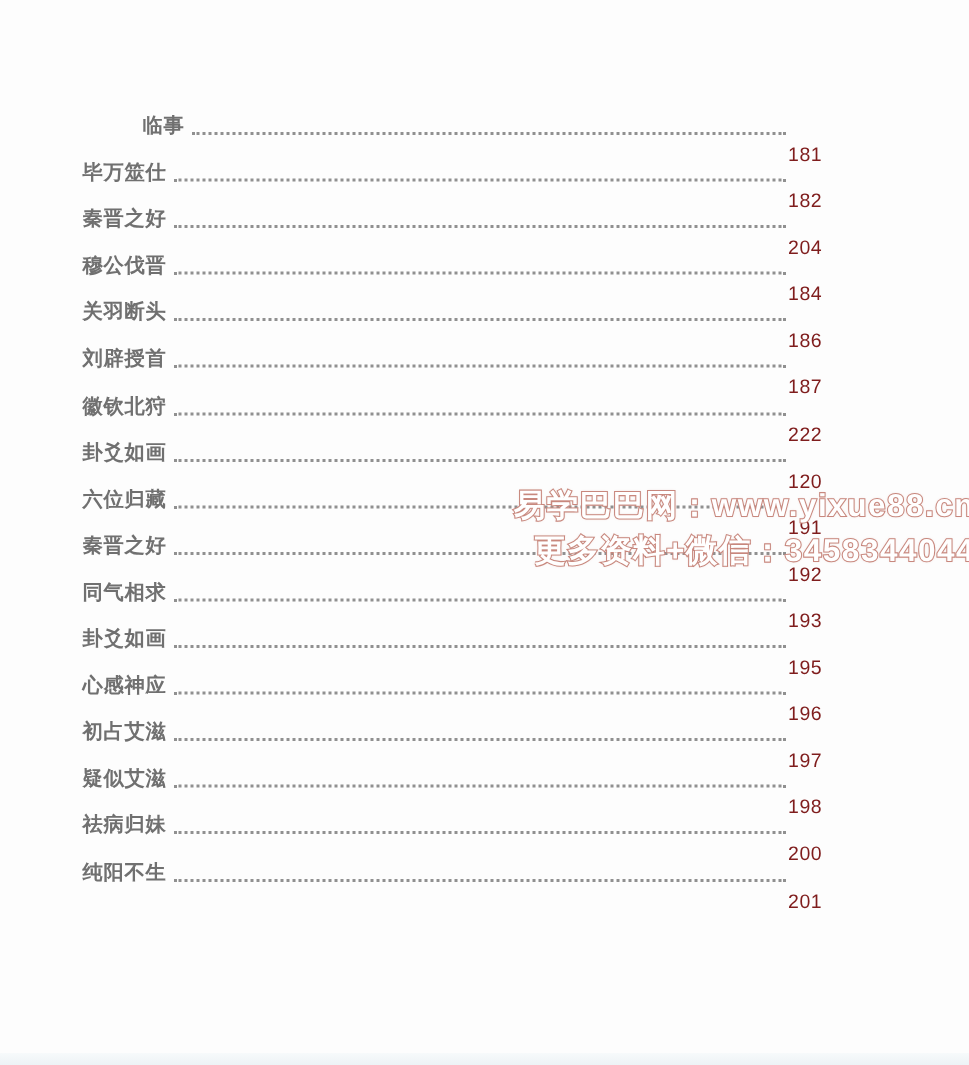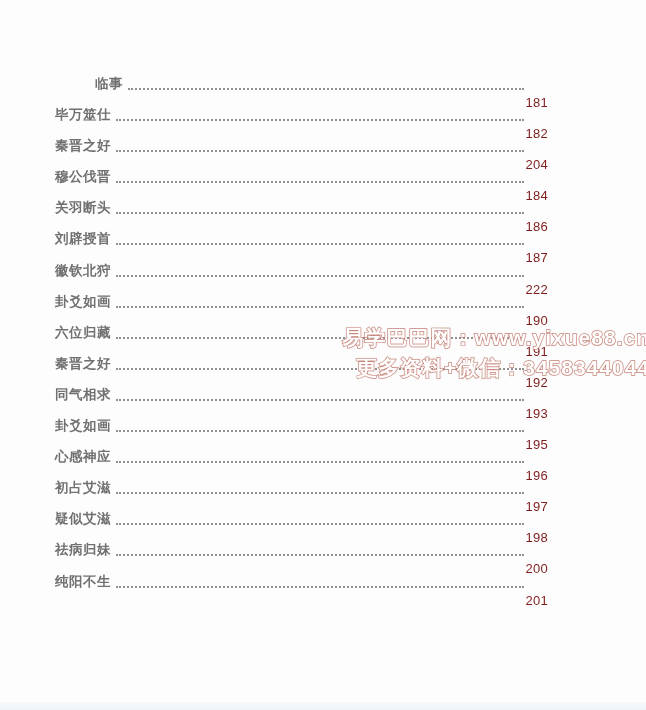--- a/index.html
+++ b/index.html
@@ -121,21 +121,21 @@
       <span class="toc-page">187</span>
     </div>
       <div class="toc-row lvl2">
       <span class="toc-title">徽钦北狩</span>
       <span class="leader"></span>
       <span class="toc-page">222</span>
     </div>
       <div class="toc-row lvl2">
       <span class="toc-title">卦爻如画</span>
       <span class="leader"></span>
-      <span class="toc-page">190</span>
+      <span class="toc-page">120</span>
     </div>
       <div class="toc-row lvl2">
       <span class="toc-title">六位归藏</span>
       <span class="leader"></span>
       <span class="toc-page">191</span>
     </div>
       <div class="toc-row lvl2">
       <span class="toc-title">秦晋之好</span>
       <span class="leader"></span>
       <span class="toc-page">192</span>

